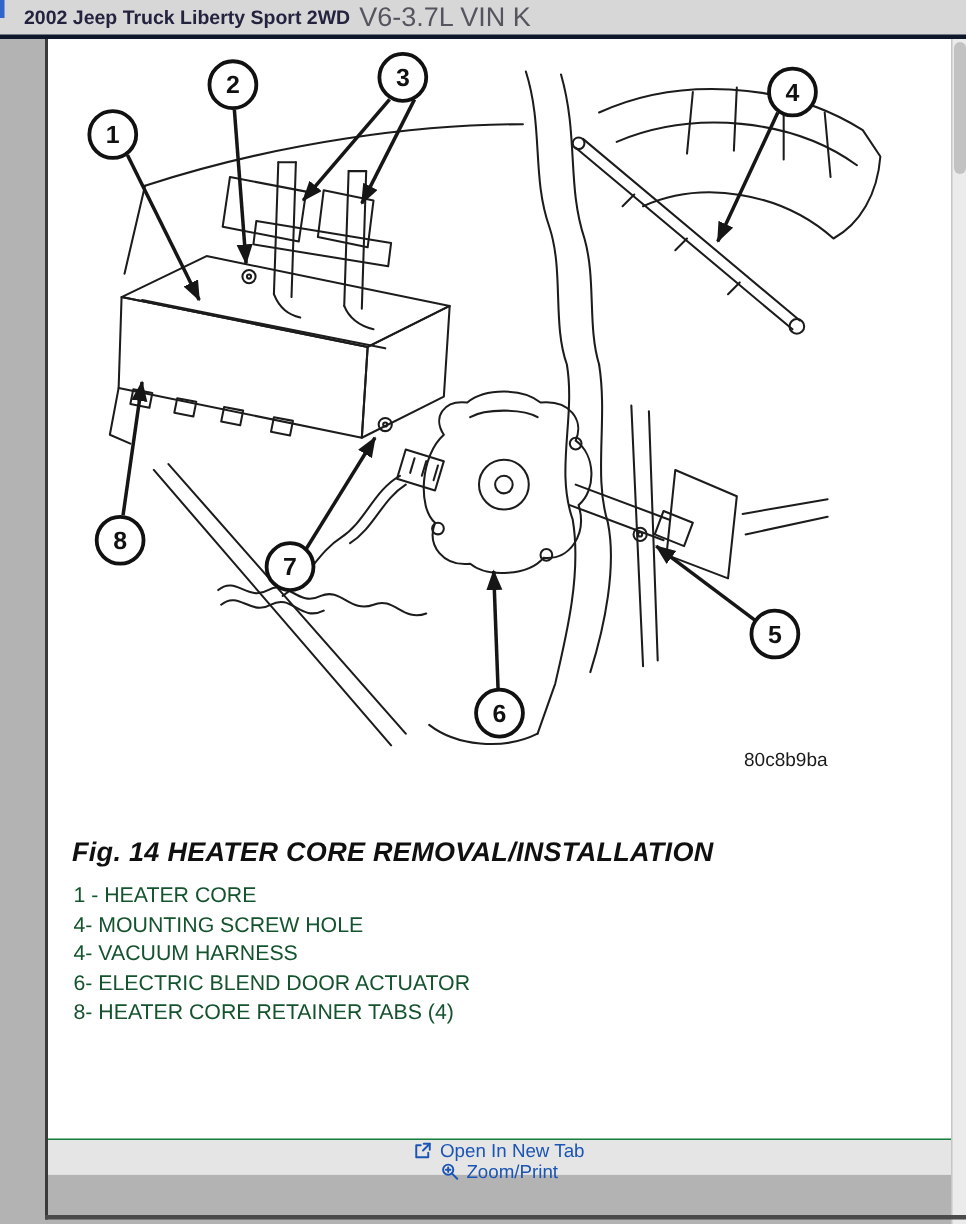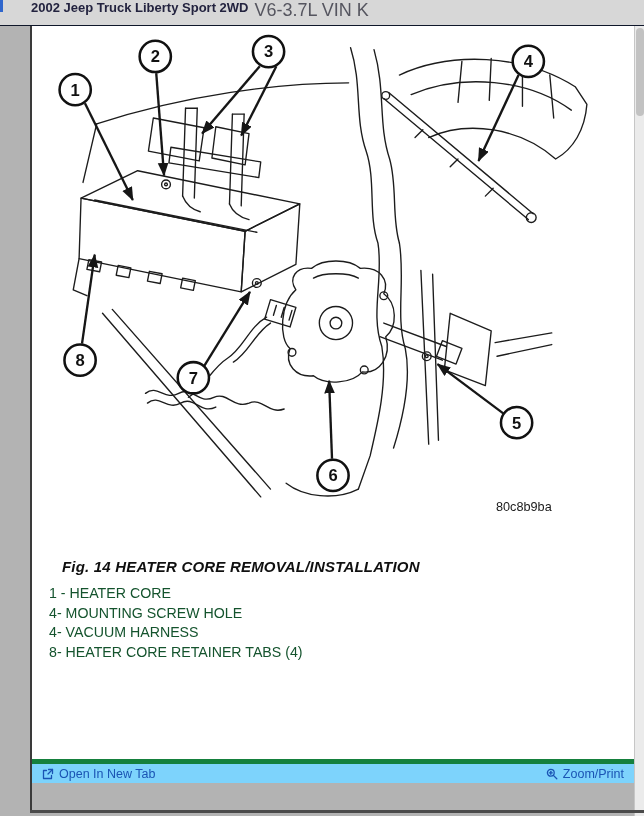--- a/index.html
+++ b/index.html
@@ -1,38 +1,38 @@
 <!DOCTYPE html>
 <html><head>
 <meta charset="utf-8">
 <style>
   * { margin:0; padding:0; box-sizing:border-box; }
   html,body { background:#8a8a8a; font-family:"Liberation Sans", sans-serif; }
   .screen { position:relative; width:644px; height:816px; background:#b3b3b3; overflow:hidden; }
 
   .header-bar { position:absolute; left:0; top:0; width:644px; height:26px; background:#d7d7d7;
-                border-bottom:1px solid #0f172a; display:flex; padding-left:31px; gap:6px; }
+                border-bottom:3px solid #0f172a; display:flex; align-items:center; padding-left:16px; gap:6px; }
   .header-title { font-size:13px; font-weight:bold; color:#23233f; white-space:nowrap; }
   .header-sub { font-size:18px; color:#55555f; white-space:nowrap; }
   .corner-accent { position:absolute; left:0; top:0; width:3px; height:12px; background:#2f66cc; }
 
   .left-border { position:absolute; left:30px; top:26px; width:2px; height:787px; background:#3a3a3a; }
   .page { position:absolute; left:32px; top:26px; width:602px; height:757px; background:#ffffff;
           display:flex; flex-direction:column; }
 
   .diagram { display:block; margin:8px auto 0; }
   .diagram text { font-family:"Liberation Sans", sans-serif; }
 
-  .caption { margin-top:24px; padding-left:30px; font-size:15px; font-weight:bold; font-style:italic;
+  .caption { margin-top:24px; padding-left:16px; font-size:18px; font-weight:bold; font-style:italic;
              color:#101010; letter-spacing:.2px; }
   .legend { margin-top:9px; padding-left:17px; }
   .legend-item { font-size:14.2px; line-height:19.6px; color:#14532d; }
 
-  .footer-bar { margin-top:auto; height:24px; background:#7dd3fc; border-top:5px solid #15803d;
-                display:flex; align-items:center; justify-content:space-between; padding:0 10px; }
+  .footer-bar { margin-top:auto; height:24px; background:#e5e5e5; border-top:1px solid #15803d;
+                display:flex; align-items:center; justify-content:space-between; padding:0 10px;flex-direction:column; }
   .link { display:flex; align-items:center; gap:5px; color:#1a54b4; font-size:12.5px;
           text-decoration:none; cursor:pointer; }
 
   .scrollbar { position:absolute; right:0; top:26px; width:10px; height:790px; background:#ebebeb;
                border-left:1px solid #c6c6c6; }
   .scroll-thumb { position:absolute; left:1px; top:2px; width:8px; height:88px; background:#c2c2c2; border-radius:4px; }
   .bottom-line { position:absolute; left:30px; top:810px; width:614px; height:3px; background:#4a4a4a; }
 </style>
 </head>
 <body>
@@ -205,20 +205,21 @@
 
       <text x="524" y="488" text-anchor="end" font-size="13" fill="#1a1a1a">80c8b9ba</text>
     </svg>
 
     <div class="caption">Fig. 14 HEATER CORE REMOVAL/INSTALLATION</div>
 
     <div class="legend">
       <div class="legend-item">1 - HEATER CORE</div>
       <div class="legend-item">4- MOUNTING SCREW HOLE</div>
       <div class="legend-item">4- VACUUM HARNESS</div>
+      <div class="legend-item">6- ELECTRIC BLEND DOOR ACTUATOR</div>
       <div class="legend-item">8- HEATER CORE RETAINER TABS (4)</div>
     </div>
 
     <div class="footer-bar">
       <a class="link">
         <svg width="12" height="12" viewBox="0 0 12 12" fill="none" stroke="#1a54b4" stroke-width="1.3" stroke-linecap="round" stroke-linejoin="round">
           <path d="M4.5,2.5 H1.5 V10.5 H9.5 V7.5"></path>
           <path d="M6.5,1.5 H10.5 V5.5"></path>
           <path d="M10.5,1.5 L6,6"></path>
         </svg>

